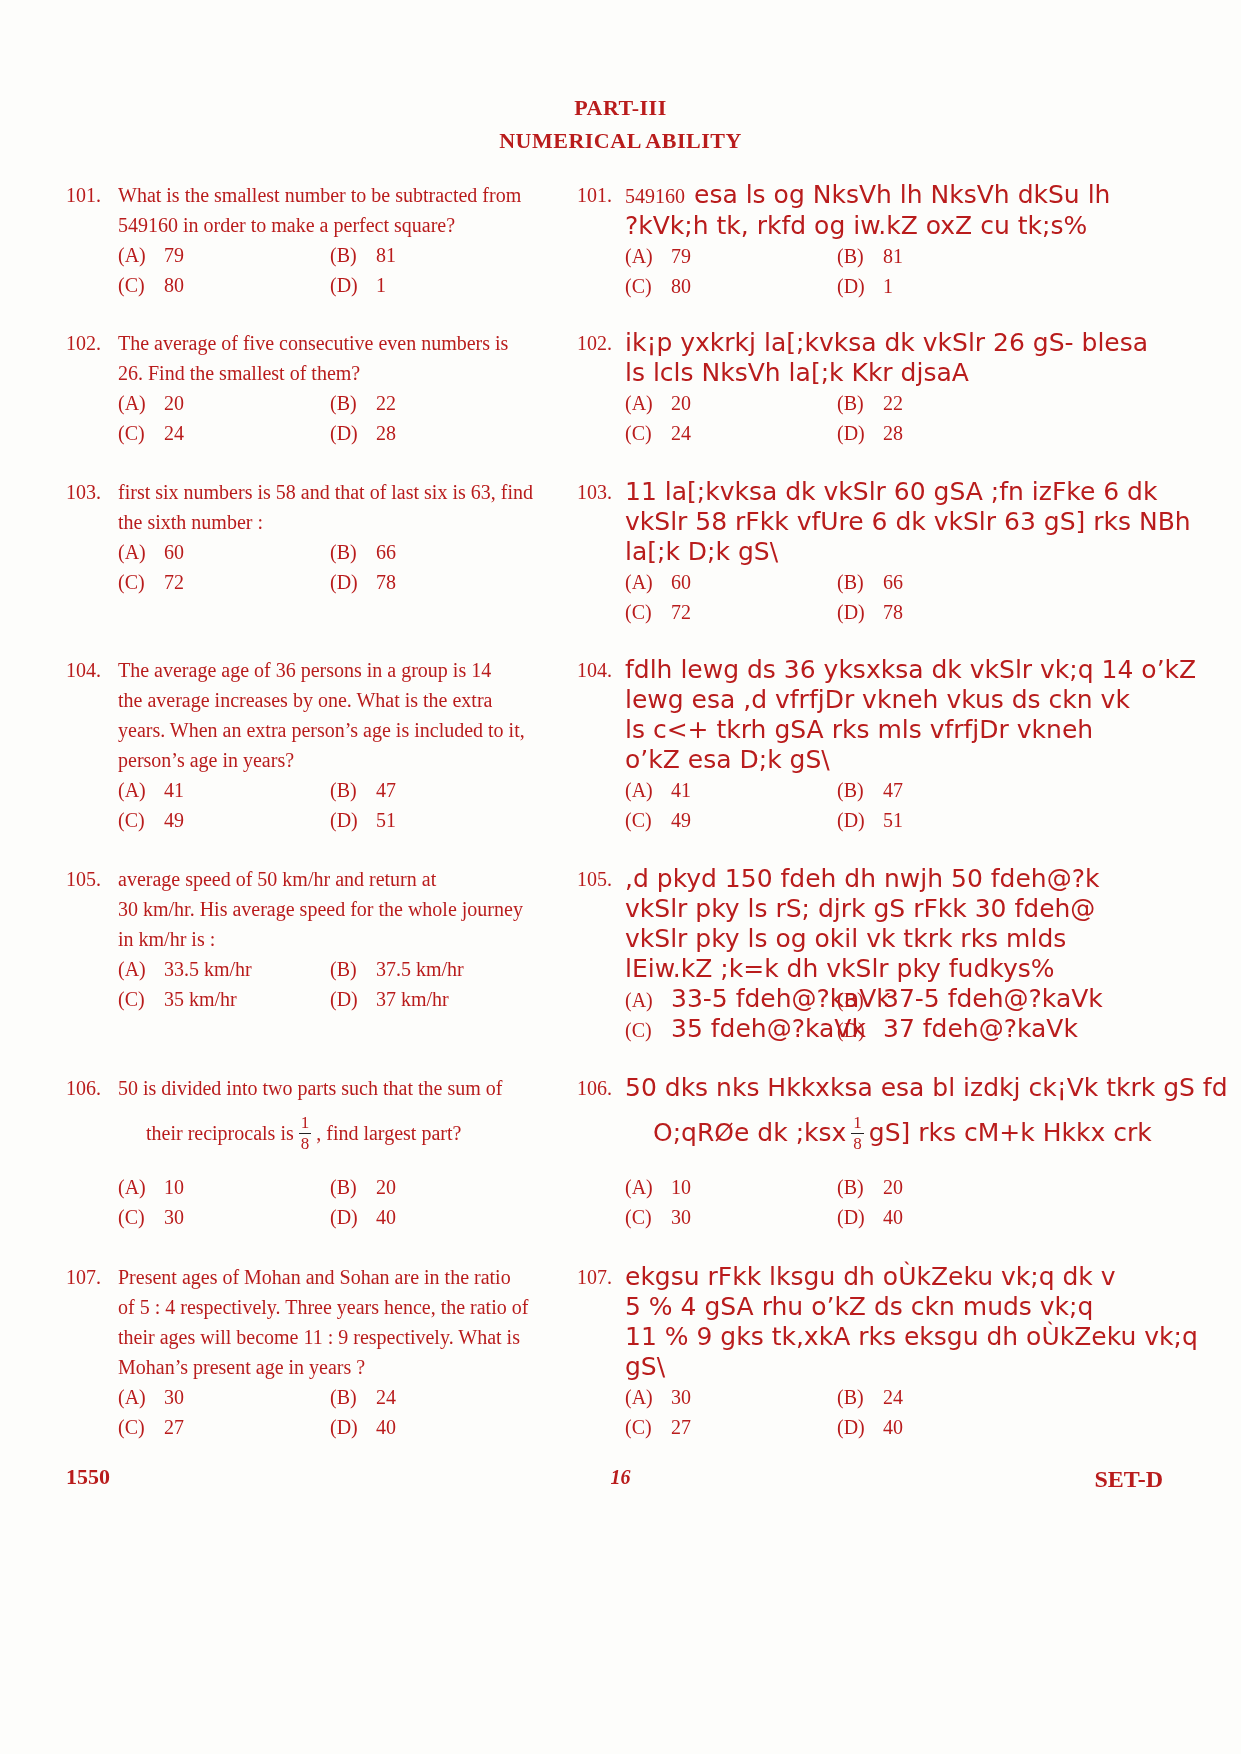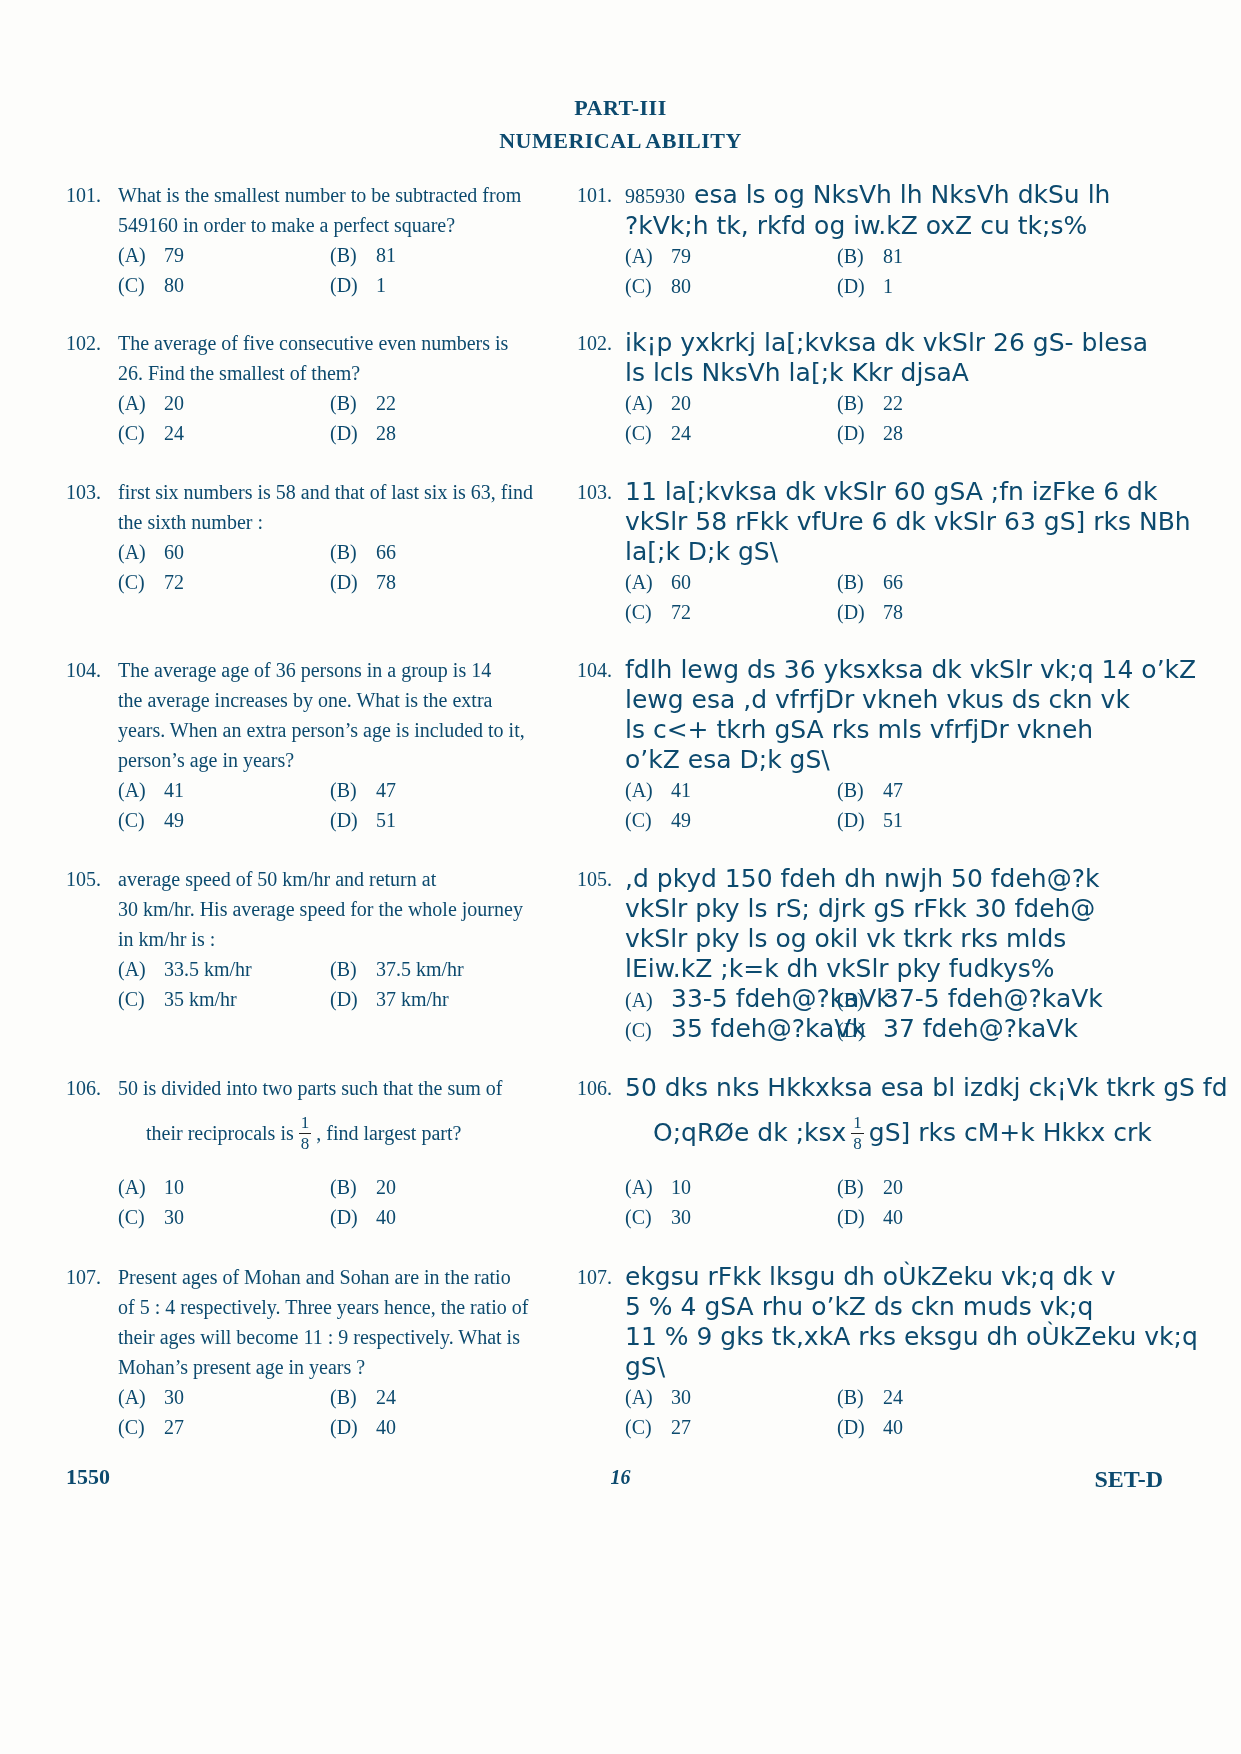--- a/index.html
+++ b/index.html
@@ -1,19 +1,19 @@
 <!DOCTYPE html>
 <html><head>
 <meta charset="utf-8">
 <style>
   * { box-sizing: border-box; }
   html,body { margin:0; padding:0; background:#9a9a9a; }
   .page {
     position:relative; width:1241px; height:1754px; margin:0 auto;
-    background:#fdfdfb; color:#0c4a6e; overflow:hidden;
+    background:#fdfdfb; color:#b91c1c; overflow:hidden;
     font-family:"Liberation Serif", serif;
   }
   .hdr {
     position:absolute; left:0; right:0; text-align:center;
     font-weight:bold; font-size:22px; letter-spacing:0.5px;
     font-family:"Liberation Serif", serif;
   }
   .q { position:absolute; display:flex; align-items:flex-start; }
   .col-l { left:66px;  width:508px; }
   .col-r { left:577px; width:760px; }
@@ -74,21 +74,21 @@
       <div class="opt-row">
         <span class="opt optA"><span class="opt-label">(C)</span><span class="opt-value">80</span></span>
         <span class="opt optB"><span class="opt-label">(D)</span><span class="opt-value">1</span></span>
       </div>
     </div>
   </section>
 
   <section class="q col-r" style="top:180px">
     <span class="qnum">101.</span>
     <div class="qbody">
-      <div class="hi-line"><span class="serif-num">985930</span><span class="gap-l">esa ls og NksVh lh NksVh dkSu lh</span></div>
+      <div class="hi-line"><span class="serif-num">549160</span><span class="gap-l">esa ls og NksVh lh NksVh dkSu lh</span></div>
       <div class="hi-line">?kVk;h tk, rkfd og iw.kZ oxZ cu tk;s%</div>
       <div class="opt-row">
         <span class="opt optA"><span class="opt-label">(A)</span><span class="opt-value">79</span></span>
         <span class="opt optB"><span class="opt-label">(B)</span><span class="opt-value">81</span></span>
       </div>
       <div class="opt-row">
         <span class="opt optA"><span class="opt-label">(C)</span><span class="opt-value">80</span></span>
         <span class="opt optB"><span class="opt-label">(D)</span><span class="opt-value">1</span></span>
       </div>
     </div>

